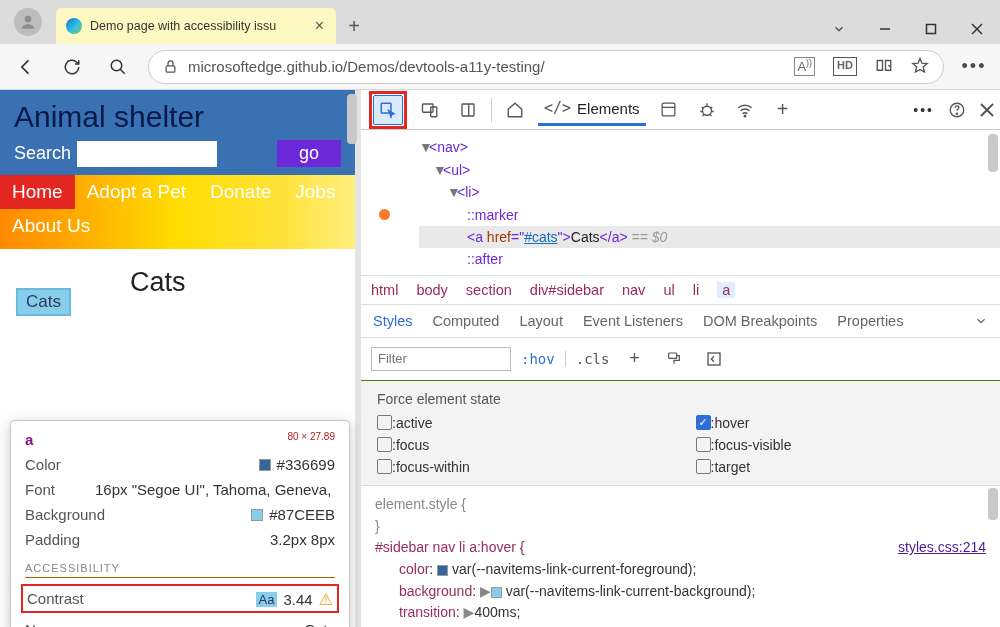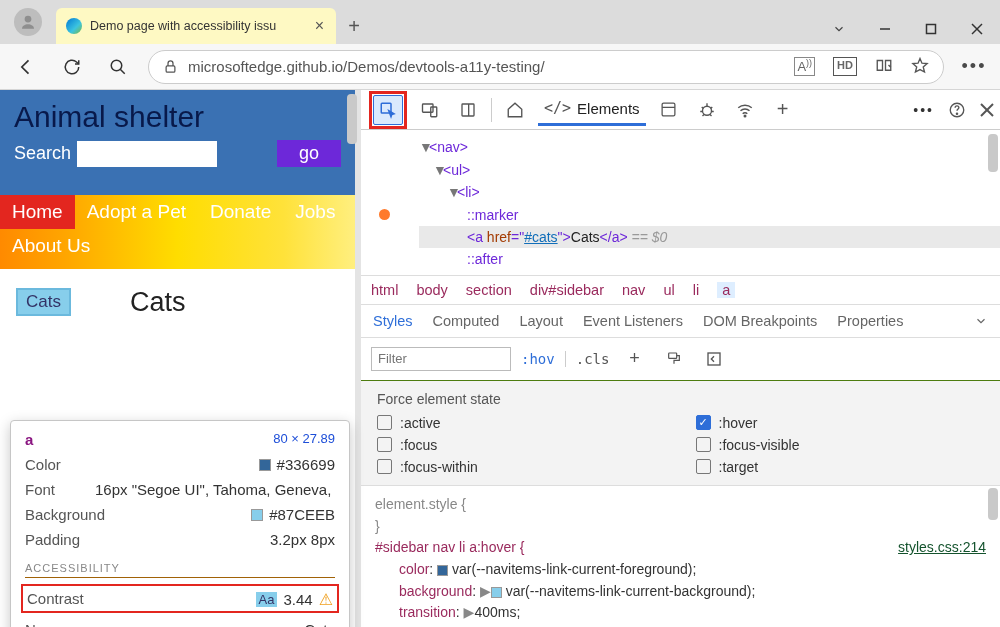--- a/index.html
+++ b/index.html
@@ -20,38 +20,38 @@
 .icon-btn { width: 32px; height: 32px; display: flex; align-items: center; justify-content: center; color: #4a4a4a; }
 .omnibox { flex: 1; height: 34px; background: #fff; border: 1px solid #ccc; border-radius: 18px; display: flex; align-items: center; padding: 0 14px; gap: 10px; color: #555; }
 .url-text { font-size: 15px; white-space: nowrap; overflow: hidden; }
 .omnibox-right { margin-left: auto; display: flex; gap: 18px; color: #666; }
 
 
 .workspace { display: flex; height: 537px; }
 
 
 .page { width: 355px; background: #fff; position: relative; }
-.bluebar { background: #3a71b3; color: #fff; padding: 10px 14px 28px; }
+.bluebar { background: #3a71b3; color: #fff; padding: 10px 14px 8px; }
 .site-title { font-size: 30px; font-weight: 300; color: #08194a; }
 .search-row { display: flex; align-items: center; gap: 6px; margin-top: 6px; }
 .search-label { color: #fff; font-size: 18px; }
 .search-input { height: 26px; width: 140px; background: #fff; border: none; }
 .go-btn { background: #6d28d9; color: #fff; padding: 3px 22px; font-size: 18px; margin-left: auto; }
 .nav { background: linear-gradient(90deg, #ff8a00 0%, #ffa500 18%, #fd0 50%, #ffe23a 80%, #ffef7f 100%); display: flex; flex-wrap: wrap; padding: 0 0 6px 0; }
 .nav a { color: #fff; font-size: 19px; padding: 6px 12px; display: inline-block; }
 .nav .active { background: #e3261f; position: relative; }
 .cats-heading { font-size: 27px; color: #222; text-align: center; margin: 18px 0 8px; }
 .hovered-link { display: inline-block; background: #87CEEB; color: #336; padding: 2px 8px; font-size: 17px; margin-left: 8px; border: 2px solid #6bb9dd; position: relative; }
 .sidebar-small { position: absolute; left: 8px; top: 198px; }
 
 
 .tooltip { position: absolute; left: 10px; top: 330px; width: 340px; background: #fff; border: 1px solid #c6c6c6; border-radius: 4px; box-shadow: 0 4px 14px rgba(0,0,0,0.22); padding: 10px 14px 12px; z-index: 50; }
 .tooltip::before { content: ""; position: absolute; top: -8px; left: 34px; border: 8px solid transparent; border-bottom-color: #fff; }
 .tooltip .tagname { color: #8a1681; font-weight: 600; font-size: 15px; }
-.tooltip .dims { float: right; color: #1d4ed8; font-size: 13px; }
+.tooltip .dims { float: right; color: #b91c1c; font-size: 10px; }
 .tooltip .row { display: flex; justify-content: space-between; margin-top: 8px; font-size: 15px; color: #555; }
 .tooltip .val { color: #333; display: flex; align-items: center; gap: 6px; }
 .swatch { width: 12px; height: 12px; border: 1px solid #999; display: inline-block; }
 .section-hdr { font-size: 11px; letter-spacing: 1px; color: #888; border-bottom: 1px solid #a16207; margin-top: 14px; padding-bottom: 3px; }
 .redbox { border: 2px solid #e3261f; margin: 6px -4px 2px; padding: 2px 4px; }
 .aa-badge { background: #87CEEB; color: #336; padding: 0 3px; font-size: 13px; }
 .warn-icon { color: #f0a020; font-size: 16px; }
 
 
 .resizer { width: 6px; background: #e4e4e4; }
@@ -84,30 +84,30 @@
 .styles-tabs .chev { margin-left: auto; }
 
 .filterbar { display: flex; align-items: center; padding: 6px 10px; gap: 10px; border-bottom: 1px solid #4d7c0f; }
 .filterbar input { width: 140px; height: 24px; border: 1px solid #bbb; padding: 0 6px; font-size: 13px; }
 .hov { color: #2e6ed8; font-family: Consolas, monospace; }
 .cls { color: #555; font-family: Consolas, monospace; border-left: 1px solid #ccc; padding-left: 10px; }
 
 .force-state { background: #f3f3f3; padding: 10px 16px; border-bottom: 1px solid #ddd; }
 .force-state h4 { font-size: 14px; font-weight: 400; color: #555; margin-bottom: 8px; }
 .state-grid { display: grid; grid-template-columns: 1fr 1fr; gap: 6px 30px; font-family: Consolas, monospace; font-size: 14px; color: #333; }
-.state-grid label { display: flex; align-items: center; gap: 8px; }
+.state-grid label { display: flex; align-items: center; gap: 0; }
 .cb { width: 15px; height: 15px; border: 1.5px solid #777; border-radius: 2px; display: inline-flex; align-items: center; justify-content: center; }
 .cb.checked { background: #2e6ed8; border-color: #2e6ed8; color: #fff; font-size: 11px; }
 
 .css-rules { font-family: Consolas, monospace; font-size: 14px; padding: 8px 14px; line-height: 1.55; overflow: hidden; }
 .css-rules .graytxt { color: #888; }
 .css-rules .sel { color: #9a2a5d; }
 .css-rules .prop { color: #9a2a5d; margin-left: 24px; }
 .css-rules .val { color: #333; }
-.css-rules .link { color: #14532d; text-decoration: underline; float: right; }
+.css-rules .link { color: #4c1d95; text-decoration: underline; float: right; }
 .css-rules .sw { width: 11px; height: 11px; border: 1px solid #999; display: inline-block; vertical-align: middle; }
 .css-rules .trow { display: block; }
 .css-rules .tri { color: #888; display: inline-block; }
 
 .mini-scroll { position: absolute; right: 2px; width: 10px; background: #c9c9c9; border-radius: 4px; }
 
 svg { display: block; }
 </style>
 </head>
 <body>

